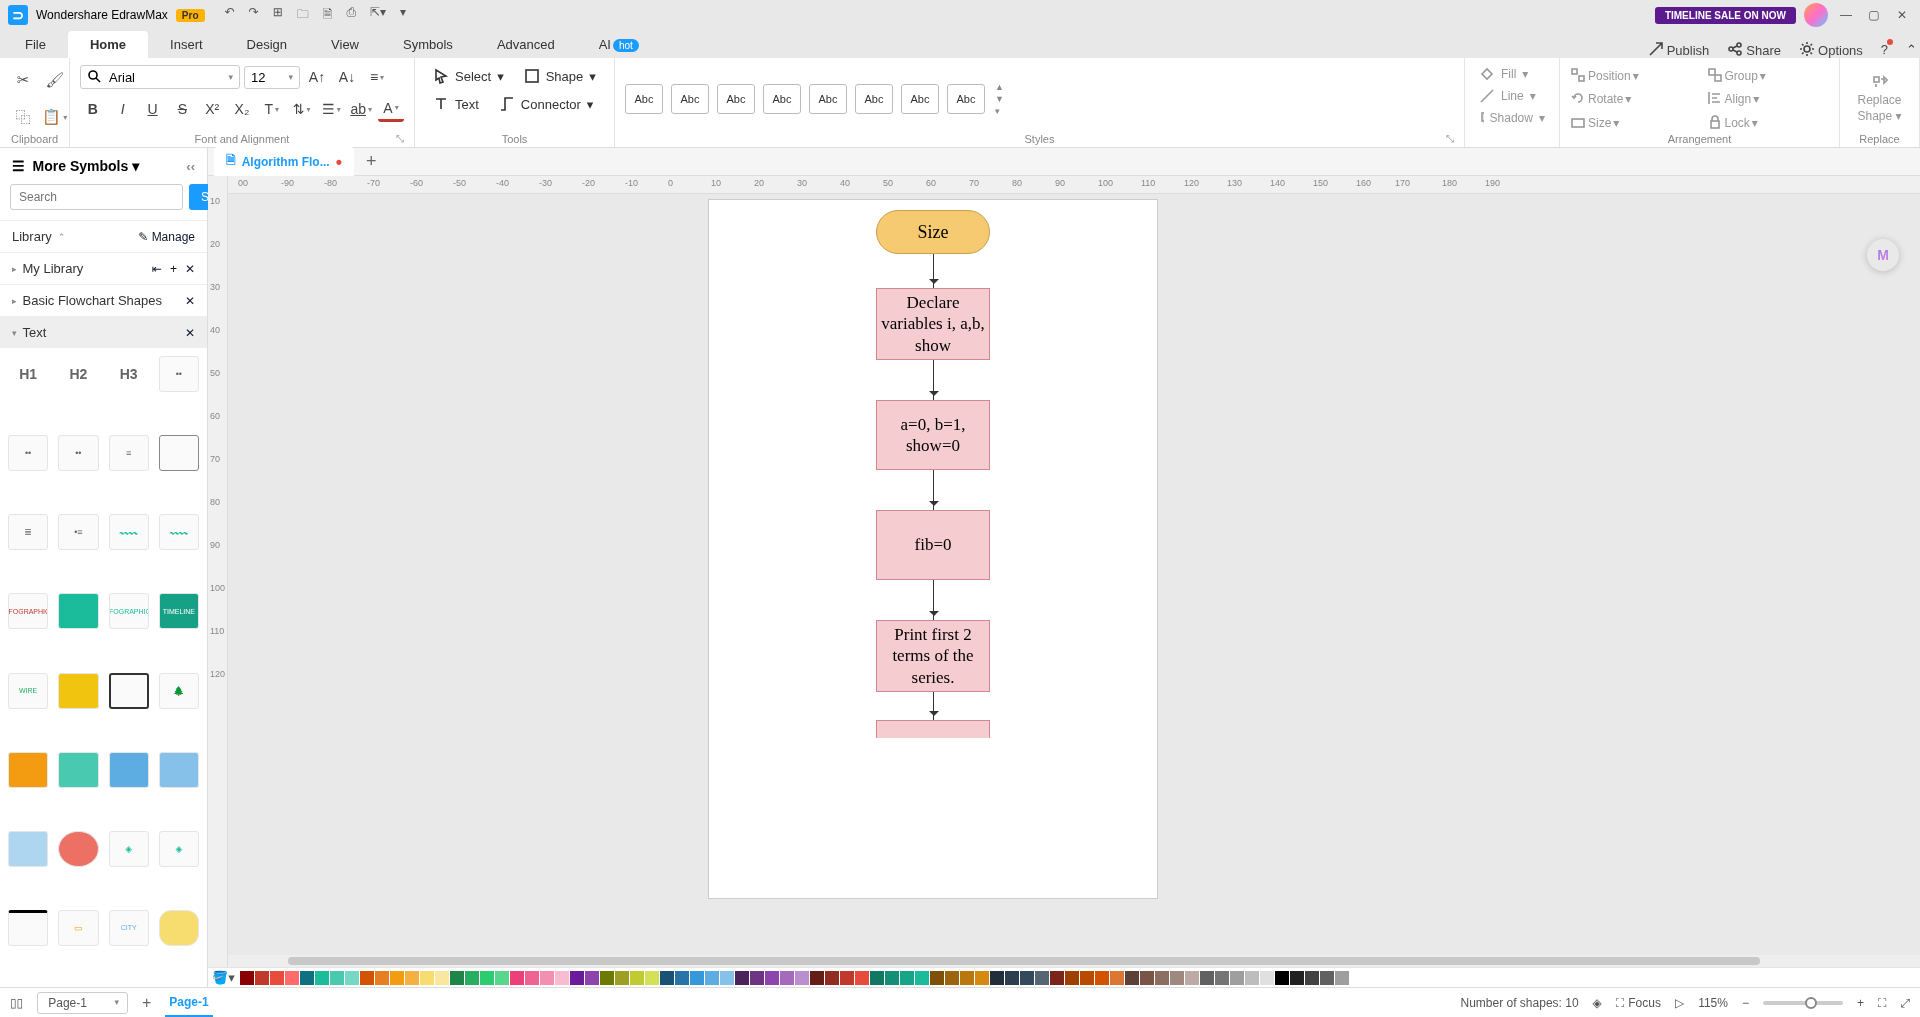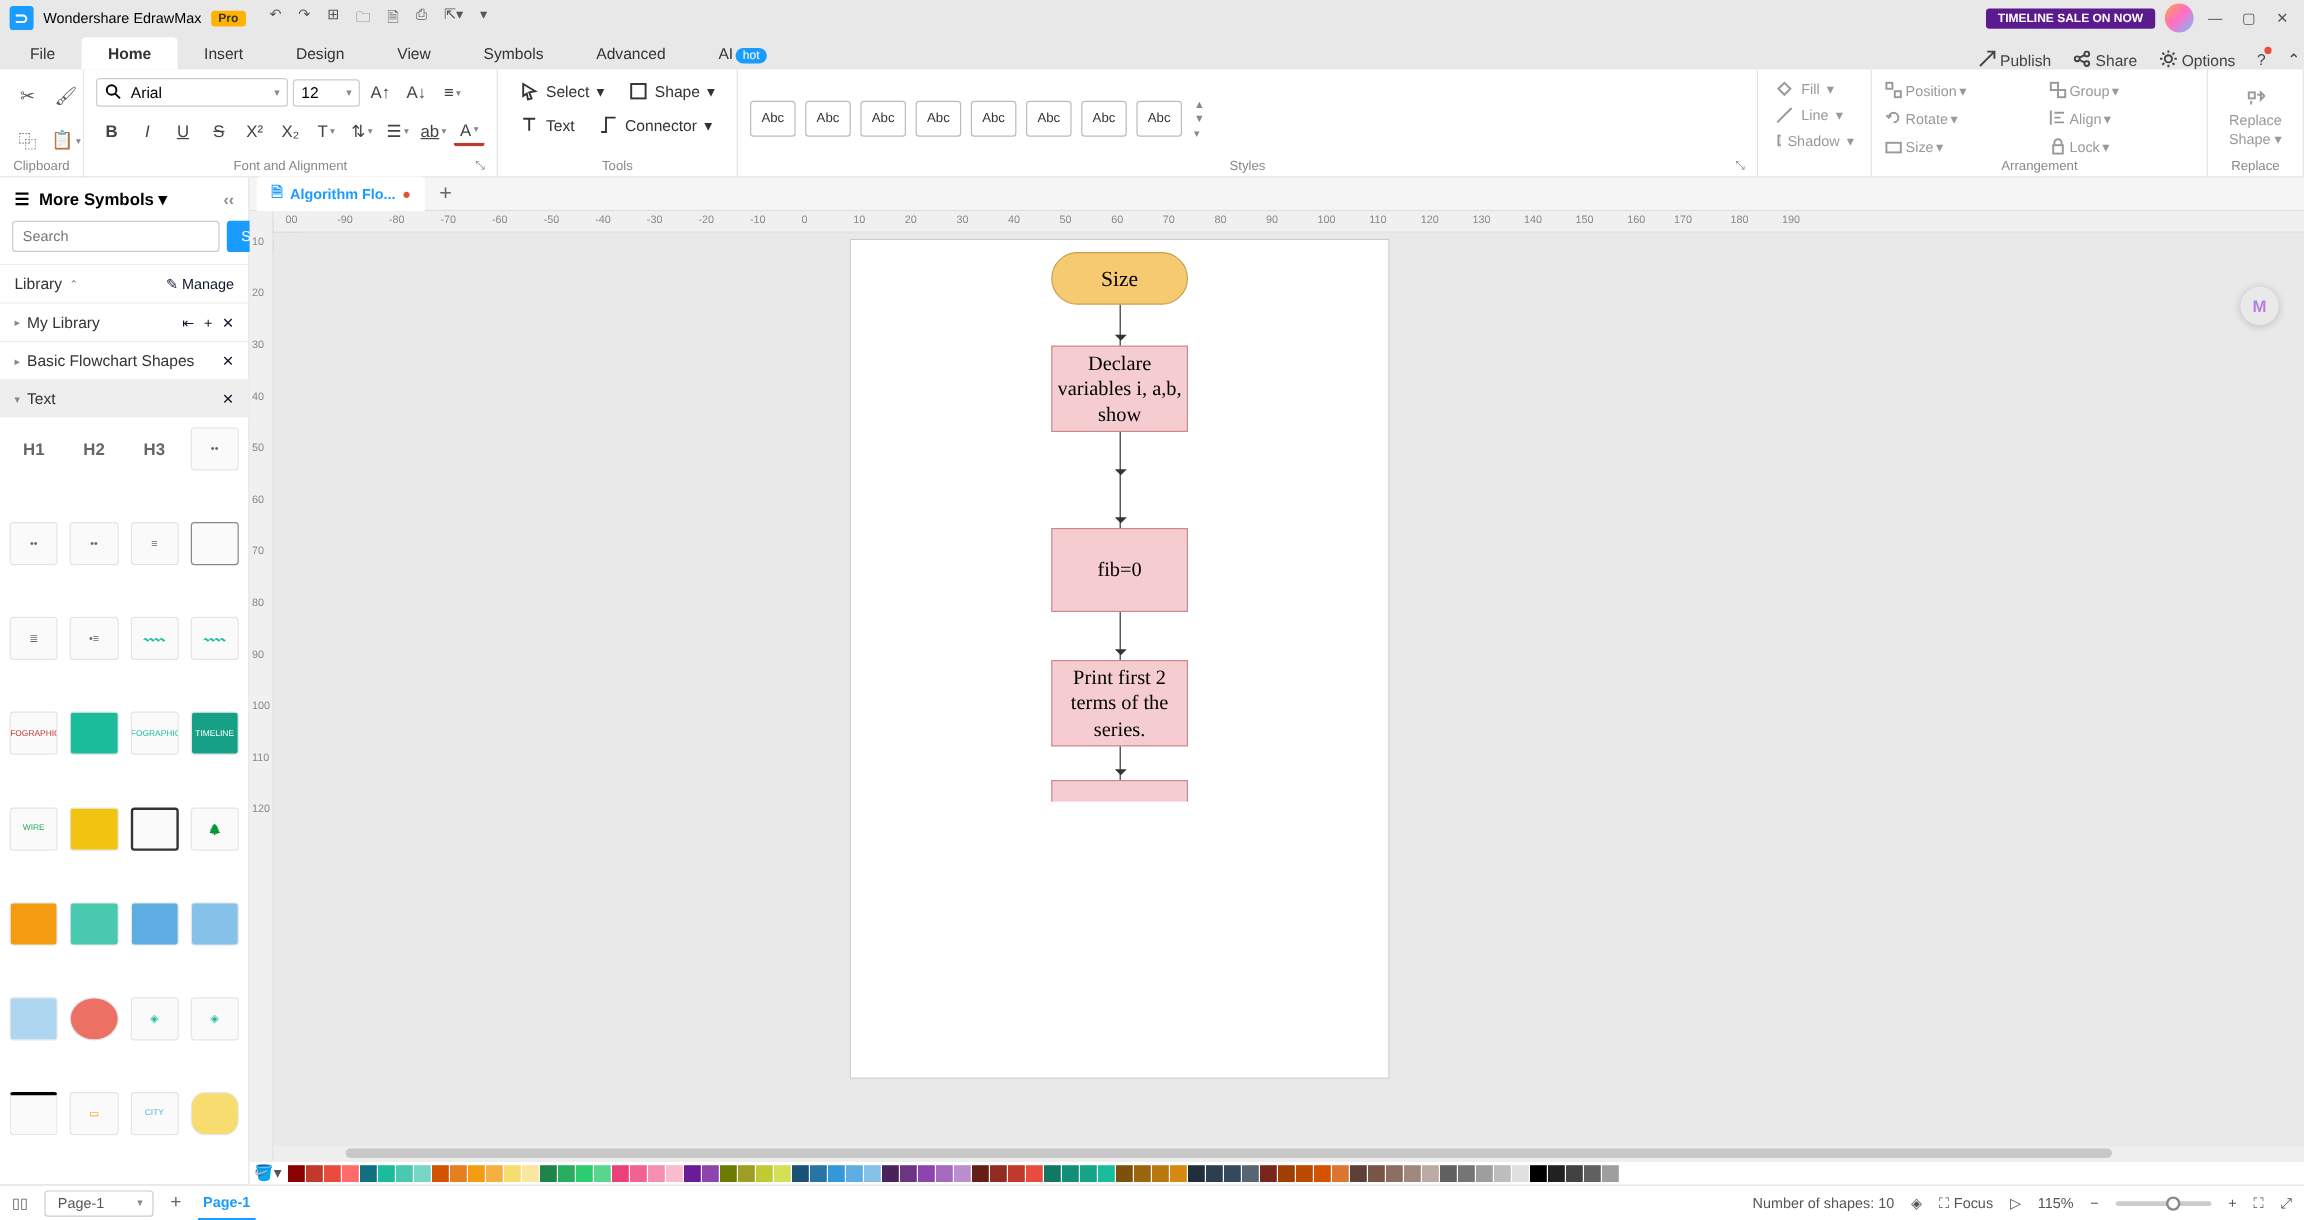--- a/index.html
+++ b/index.html
@@ -455,20 +455,21 @@
             <span class="tick" style="left: 1214px;">180</span>
             <span class="tick" style="left: 1257px;">190</span>
           </div>
         <div class="canvas">
           <div class="page">
             <div class="flowchart">
               <div class="fc-start">Size</div>
               <div class="fc-arrow"></div>
               <div class="fc-box" style="height:72px">Declare variables i, a,b, show</div>
               <div class="fc-arrow" style="height:40px"></div>
+              <div class="fc-box" style="height:70px">a=0, b=1, show=0</div>
               <div class="fc-arrow" style="height:40px"></div>
               <div class="fc-box" style="height:70px">fib=0</div>
               <div class="fc-arrow" style="height:40px"></div>
               <div class="fc-box" style="height:72px">Print first 2 terms of the series.</div>
               <div class="fc-arrow" style="height:28px"></div>
               <div class="fc-box" style="height:18px;min-height:18px;border-bottom:none"></div>
             </div>
           </div>
           <div class="ai-badge">M</div>
         </div>

